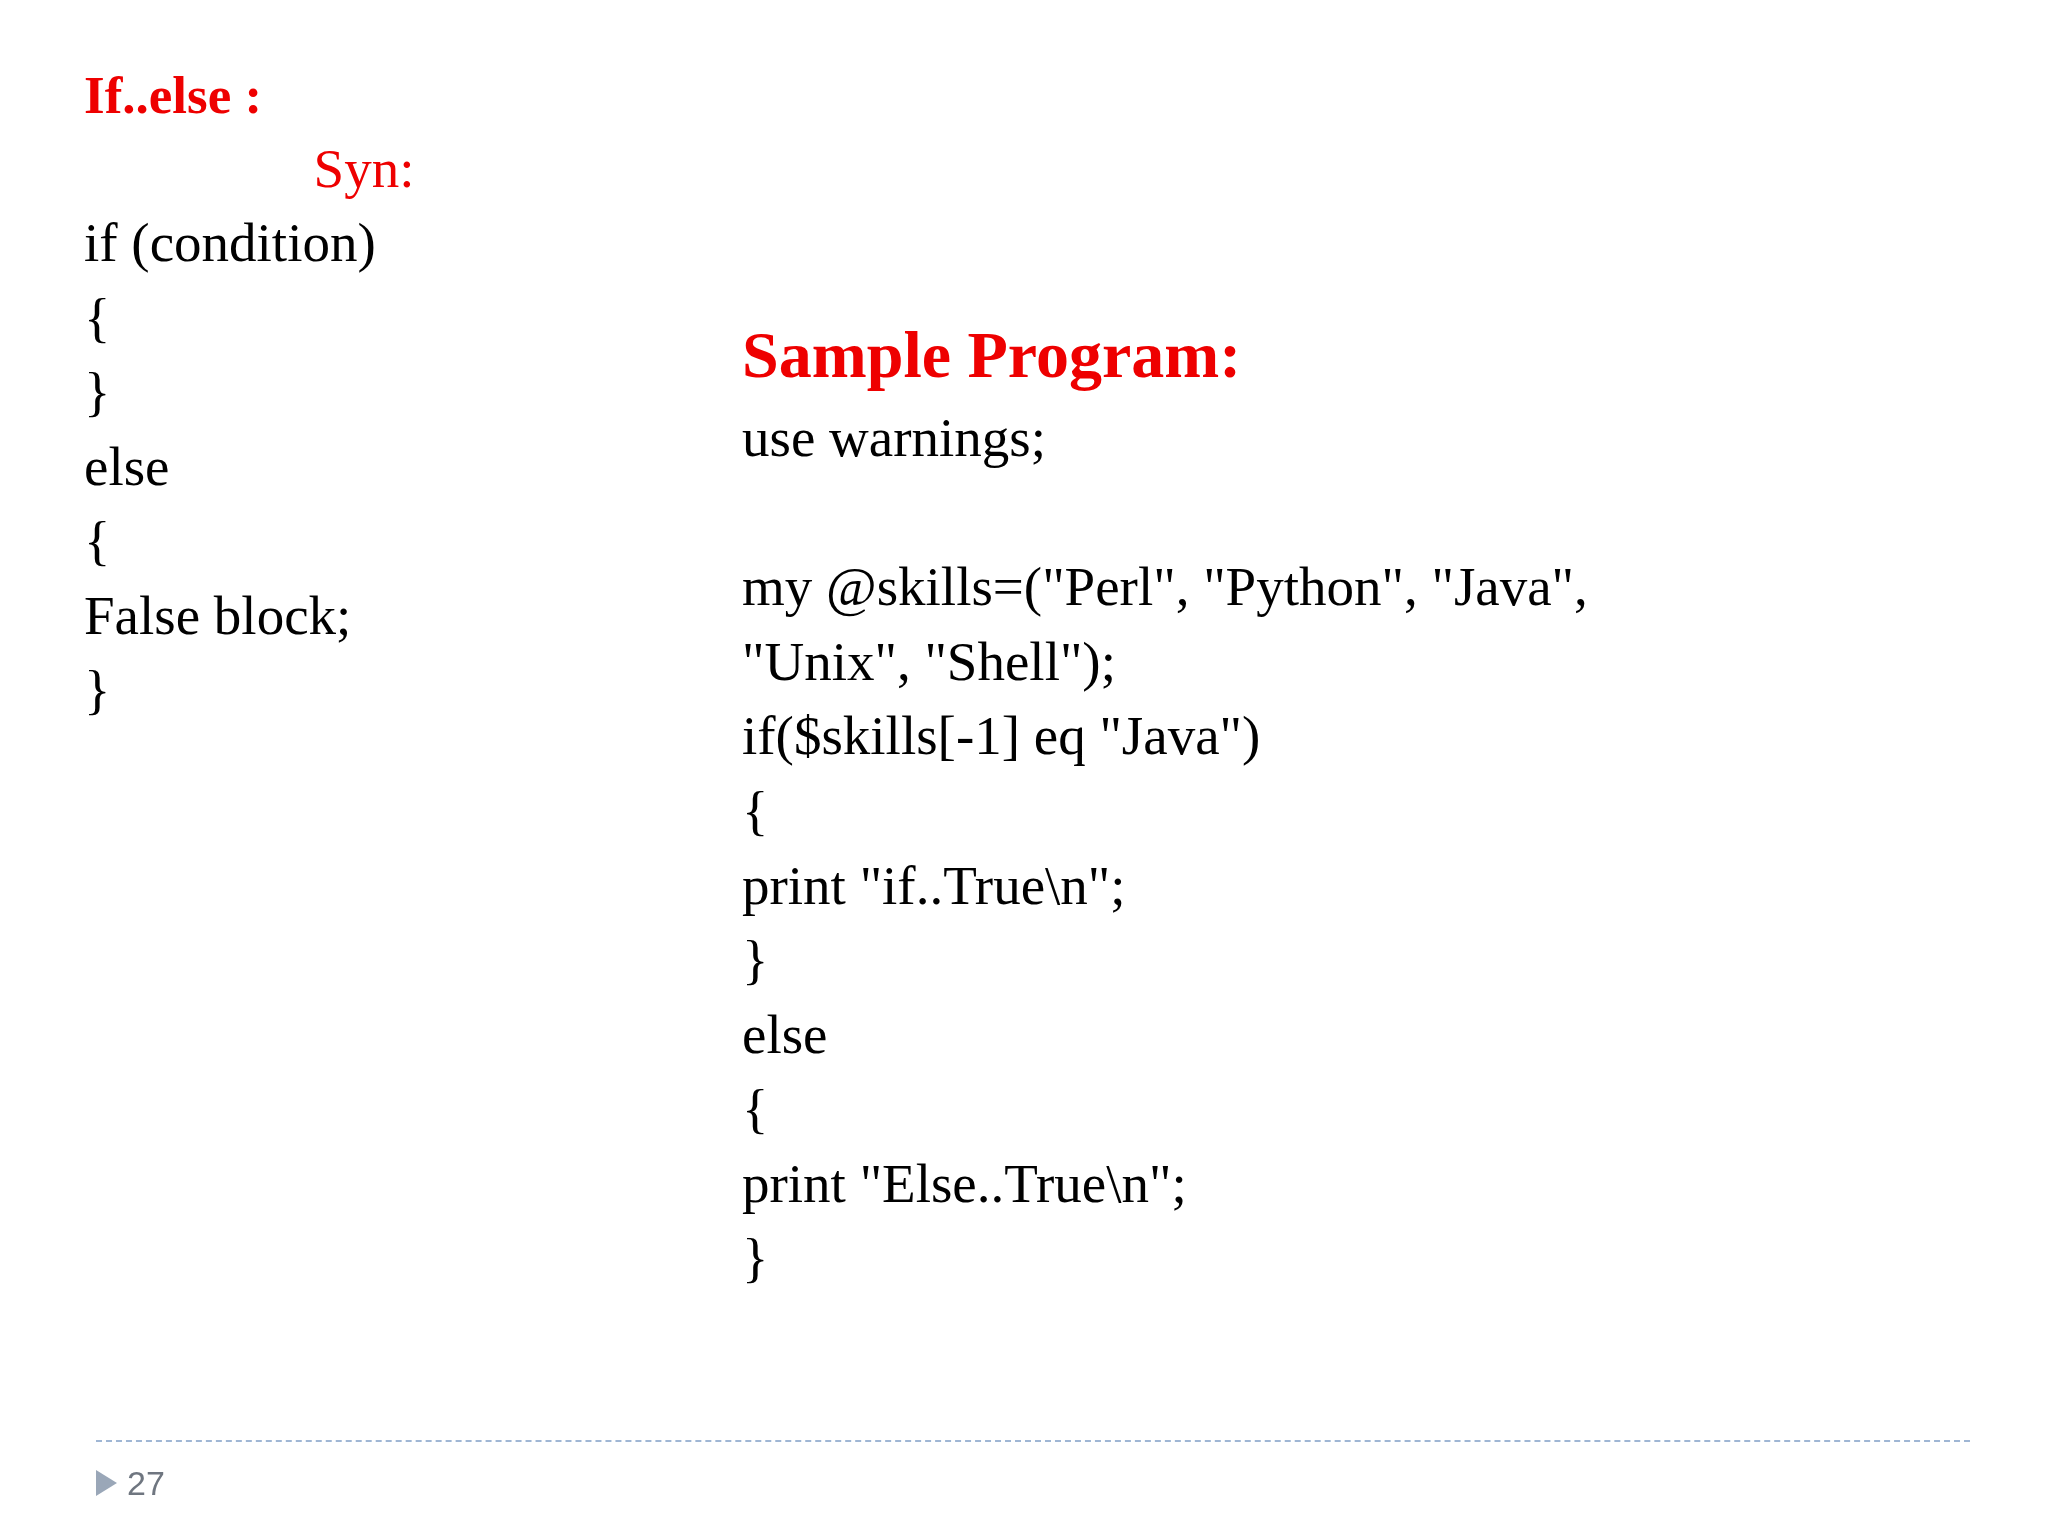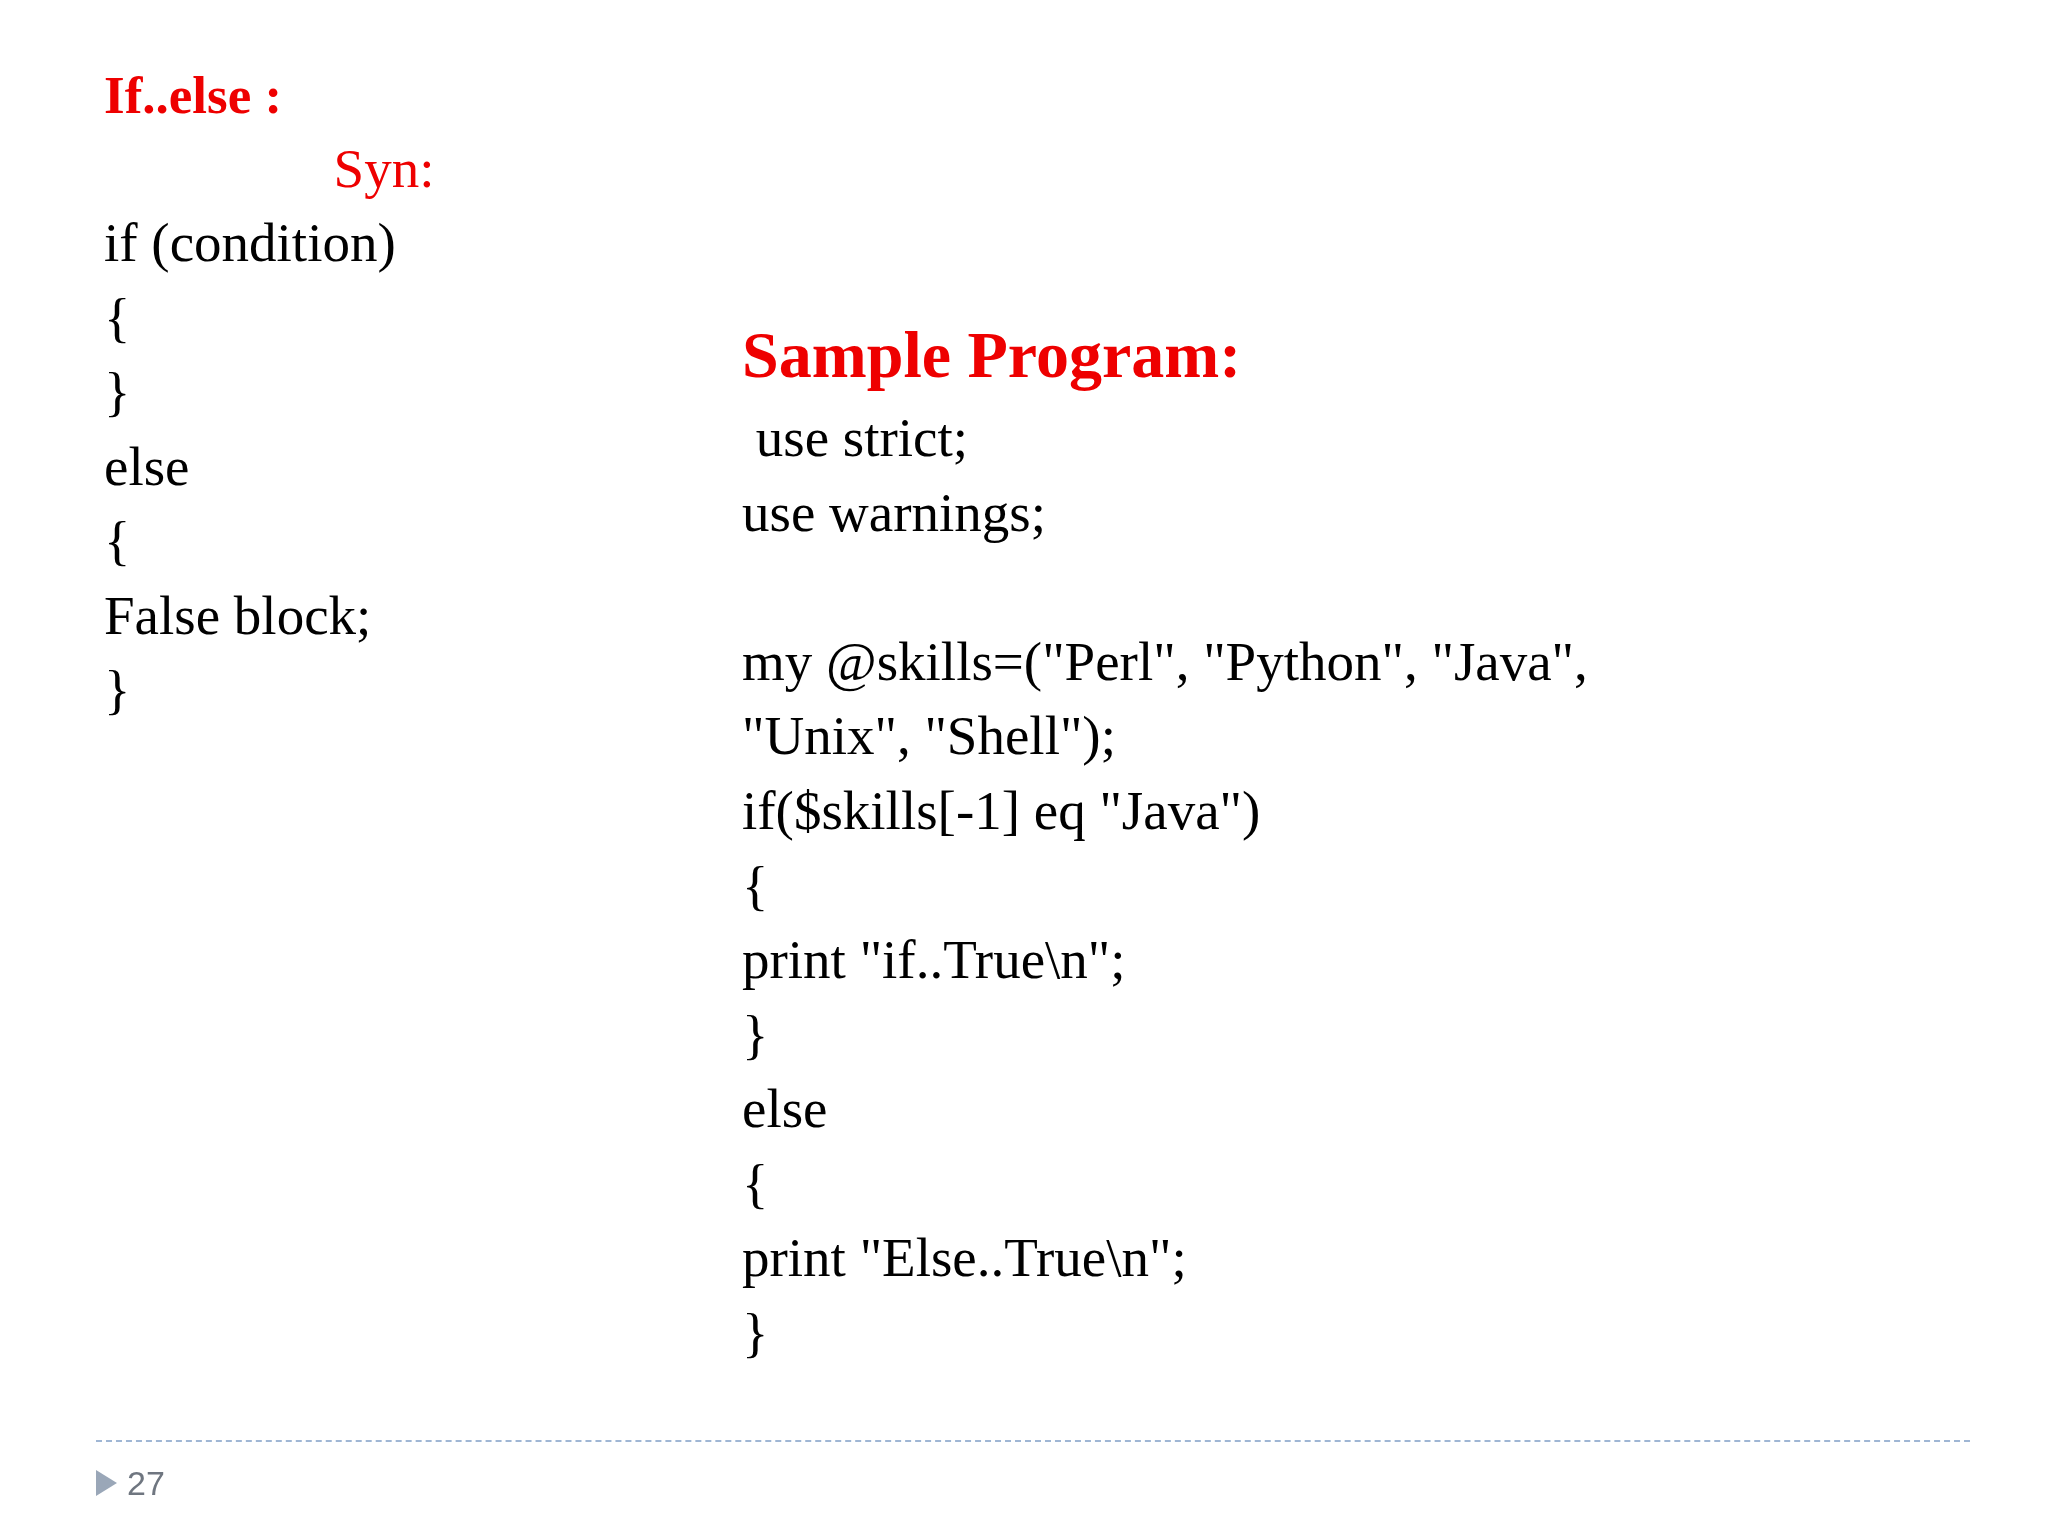--- a/index.html
+++ b/index.html
@@ -18,21 +18,21 @@
 
   .slide {
     position: absolute;
     inset: 0;
     background: #ffffff;
   }
 
   
   .left-col {
     position: absolute;
-    left: 104px;
+    left: 84px;
     top: 60px;
     width: 560px;
   }
   .right-col {
     position: absolute;
     left: 742px;
     top: 310px;
     width: 1200px;
   }
 
@@ -110,21 +110,20 @@
     <div class="line">{</div>
     <div class="line">}</div>
     <div class="line">else</div>
     <div class="line">{</div>
     <div class="line">False block;</div>
     <div class="line">}</div>
   </div>
 
   <div class="right-col">
     <div class="line heading-bold">Sample Program:</div>
-    <div class="line"> use strict;</div>
     <div class="line">use warnings;</div>
     <div class="line blank">&nbsp;</div>
     <div class="line">my @skills=("Perl", "Python", "Java",</div>
     <div class="line">"Unix", "Shell");</div>
     <div class="line">if($skills[-1] eq "Java")</div>
     <div class="line">{</div>
     <div class="line">print "if..True\n";</div>
     <div class="line">}</div>
     <div class="line">else</div>
     <div class="line">{</div>

